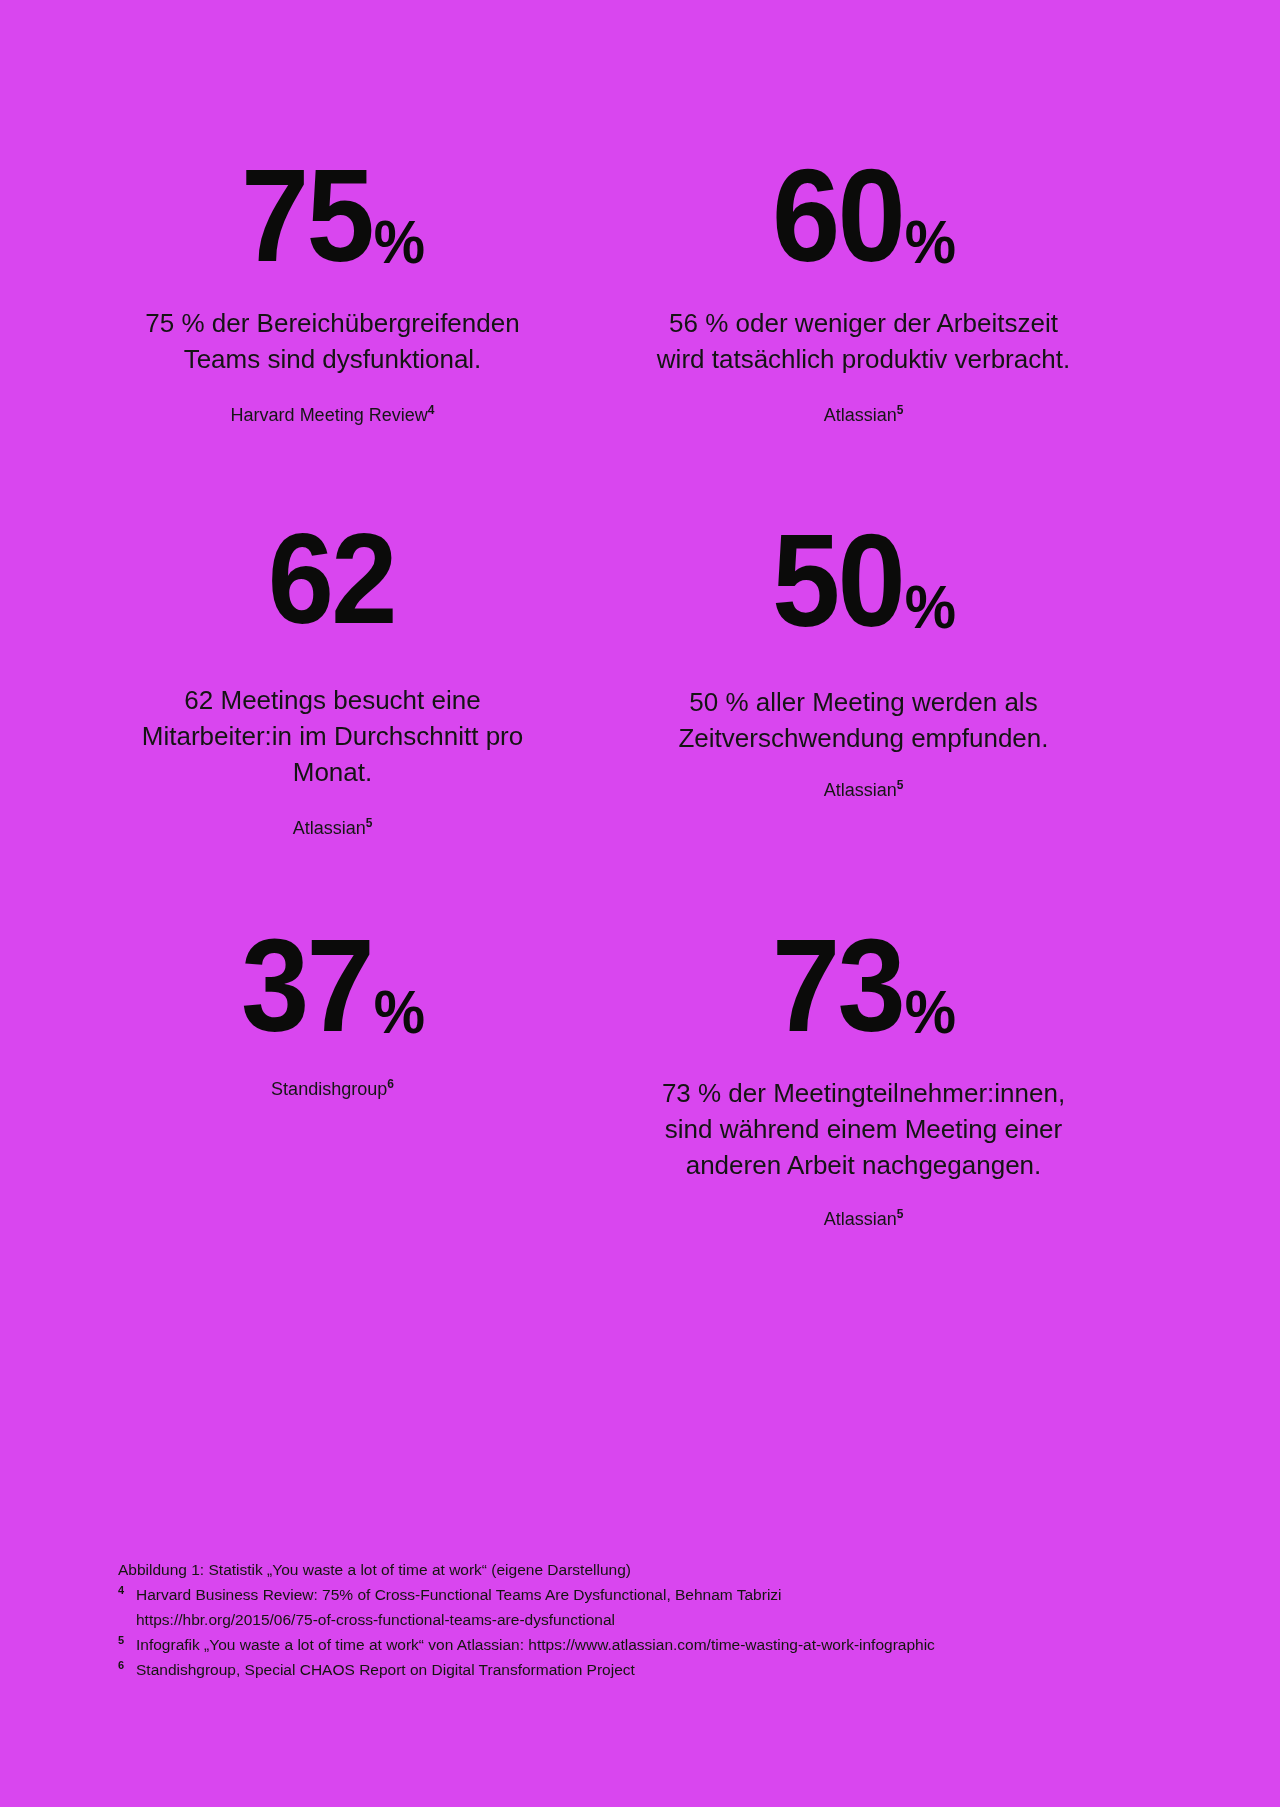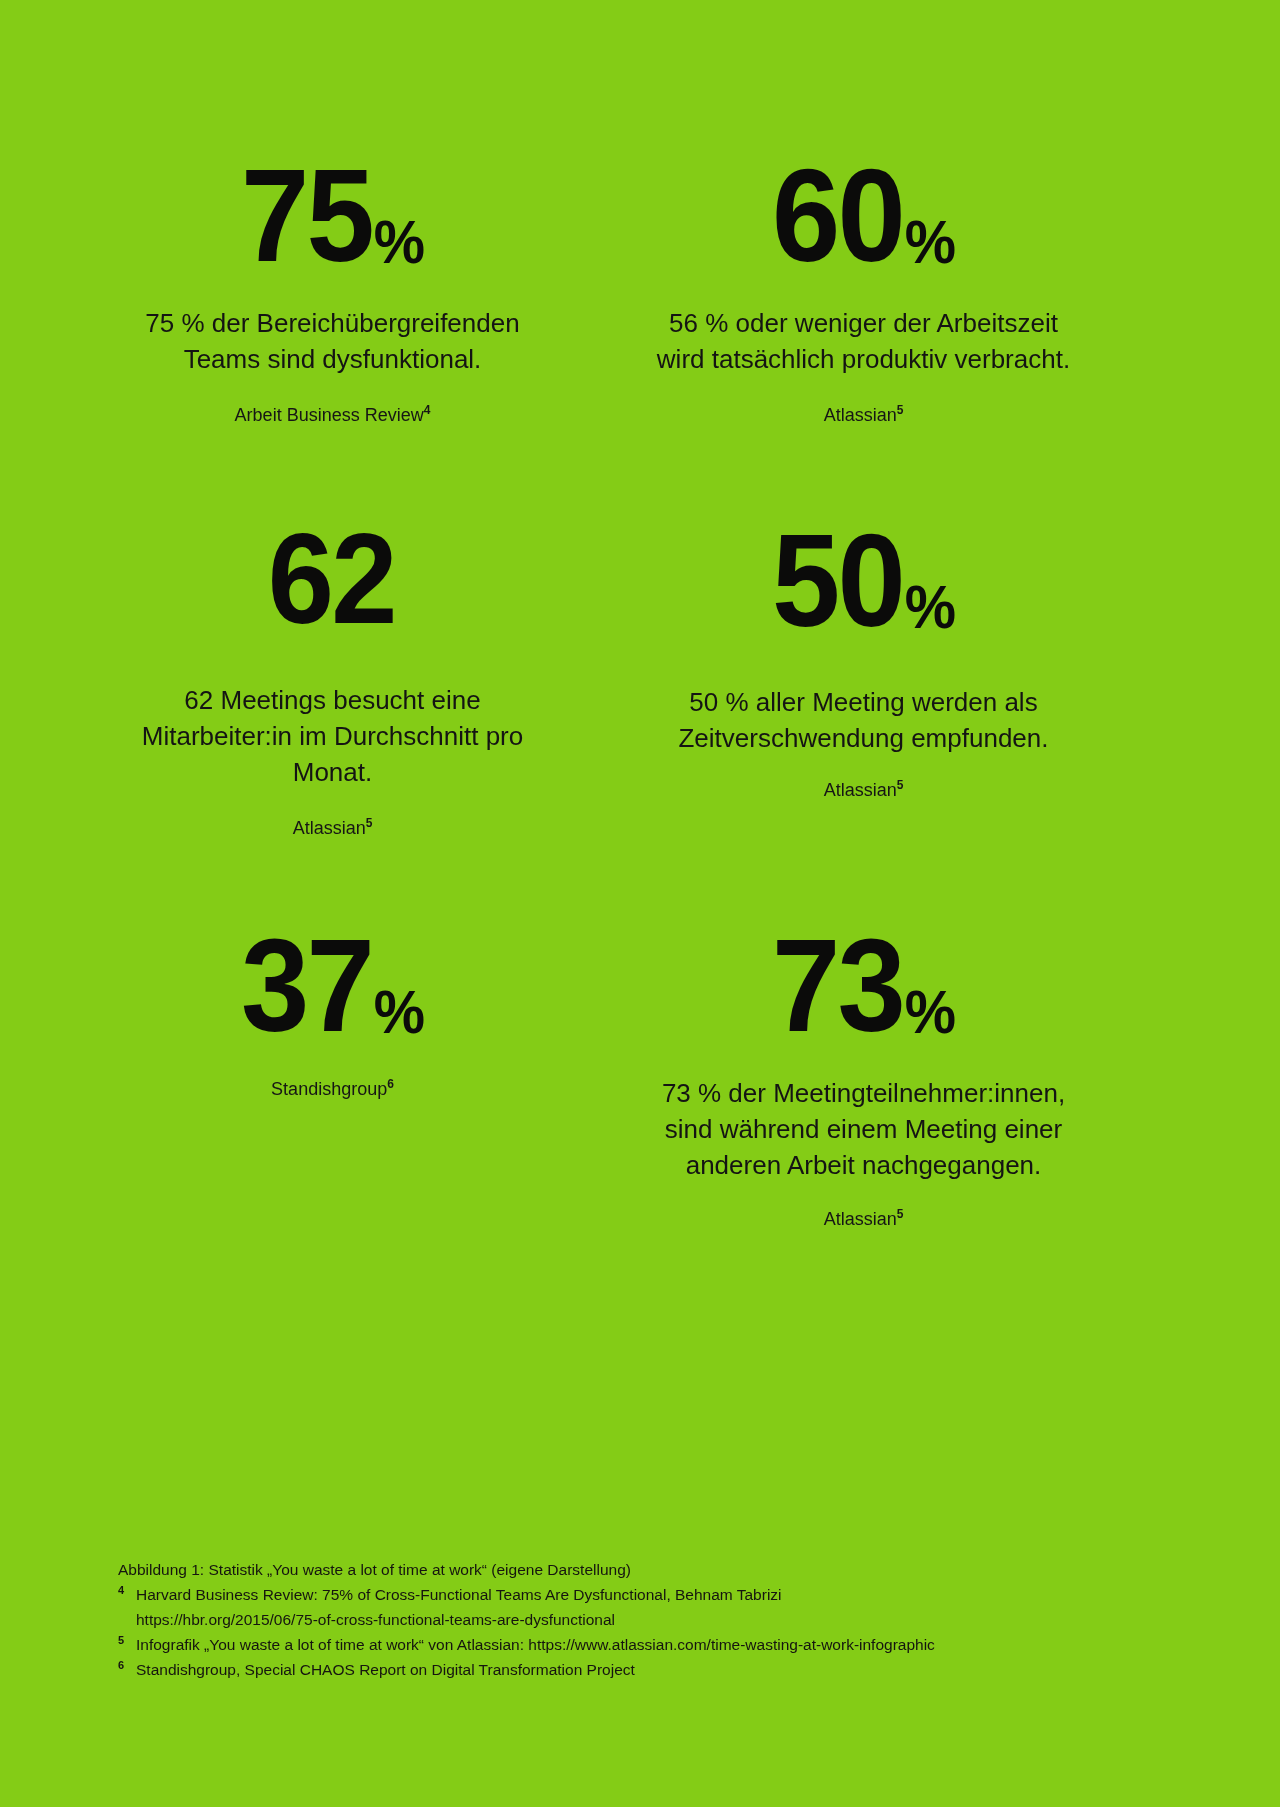--- a/index.html
+++ b/index.html
@@ -14,21 +14,21 @@
     background: #c9e6cf;
     font-family: "Liberation Sans", sans-serif;
     color: #10100f;
     -webkit-font-smoothing: antialiased;
   }
 
   .page {
     position: relative;
     width: 1280px;
     height: 1807px;
-    background: #84cc16;
+    background: #d946ef;
     overflow: hidden;
   }
 
   
   .stat-grid {
     position: absolute;
     top: 150px;
     left: 98px;
     width: 1000px;
     display: grid;
@@ -149,21 +149,21 @@
 
   <div class="stat-grid">
 
     <div class="stat-cell row-1 cell-75">
       <div class="stat-number">
         <span>75</span>
           <span class="pct">%</span>
       </div>
       <div class="stat-desc">75 % der Bereichübergreifenden Teams sind dysfunktional.</div>
       <div class="stat-source">
-        <span>Arbeit Business Review</span><sup>4</sup>
+        <span>Harvard Meeting Review</span><sup>4</sup>
       </div>
     </div>
 
     <div class="stat-cell row-1 cell-60">
       <div class="stat-number">
         <span>60</span>
           <span class="pct">%</span>
       </div>
       <div class="stat-desc">56 % oder weniger der Arbeitszeit wird tatsächlich produktiv verbracht.</div>
       <div class="stat-source">

